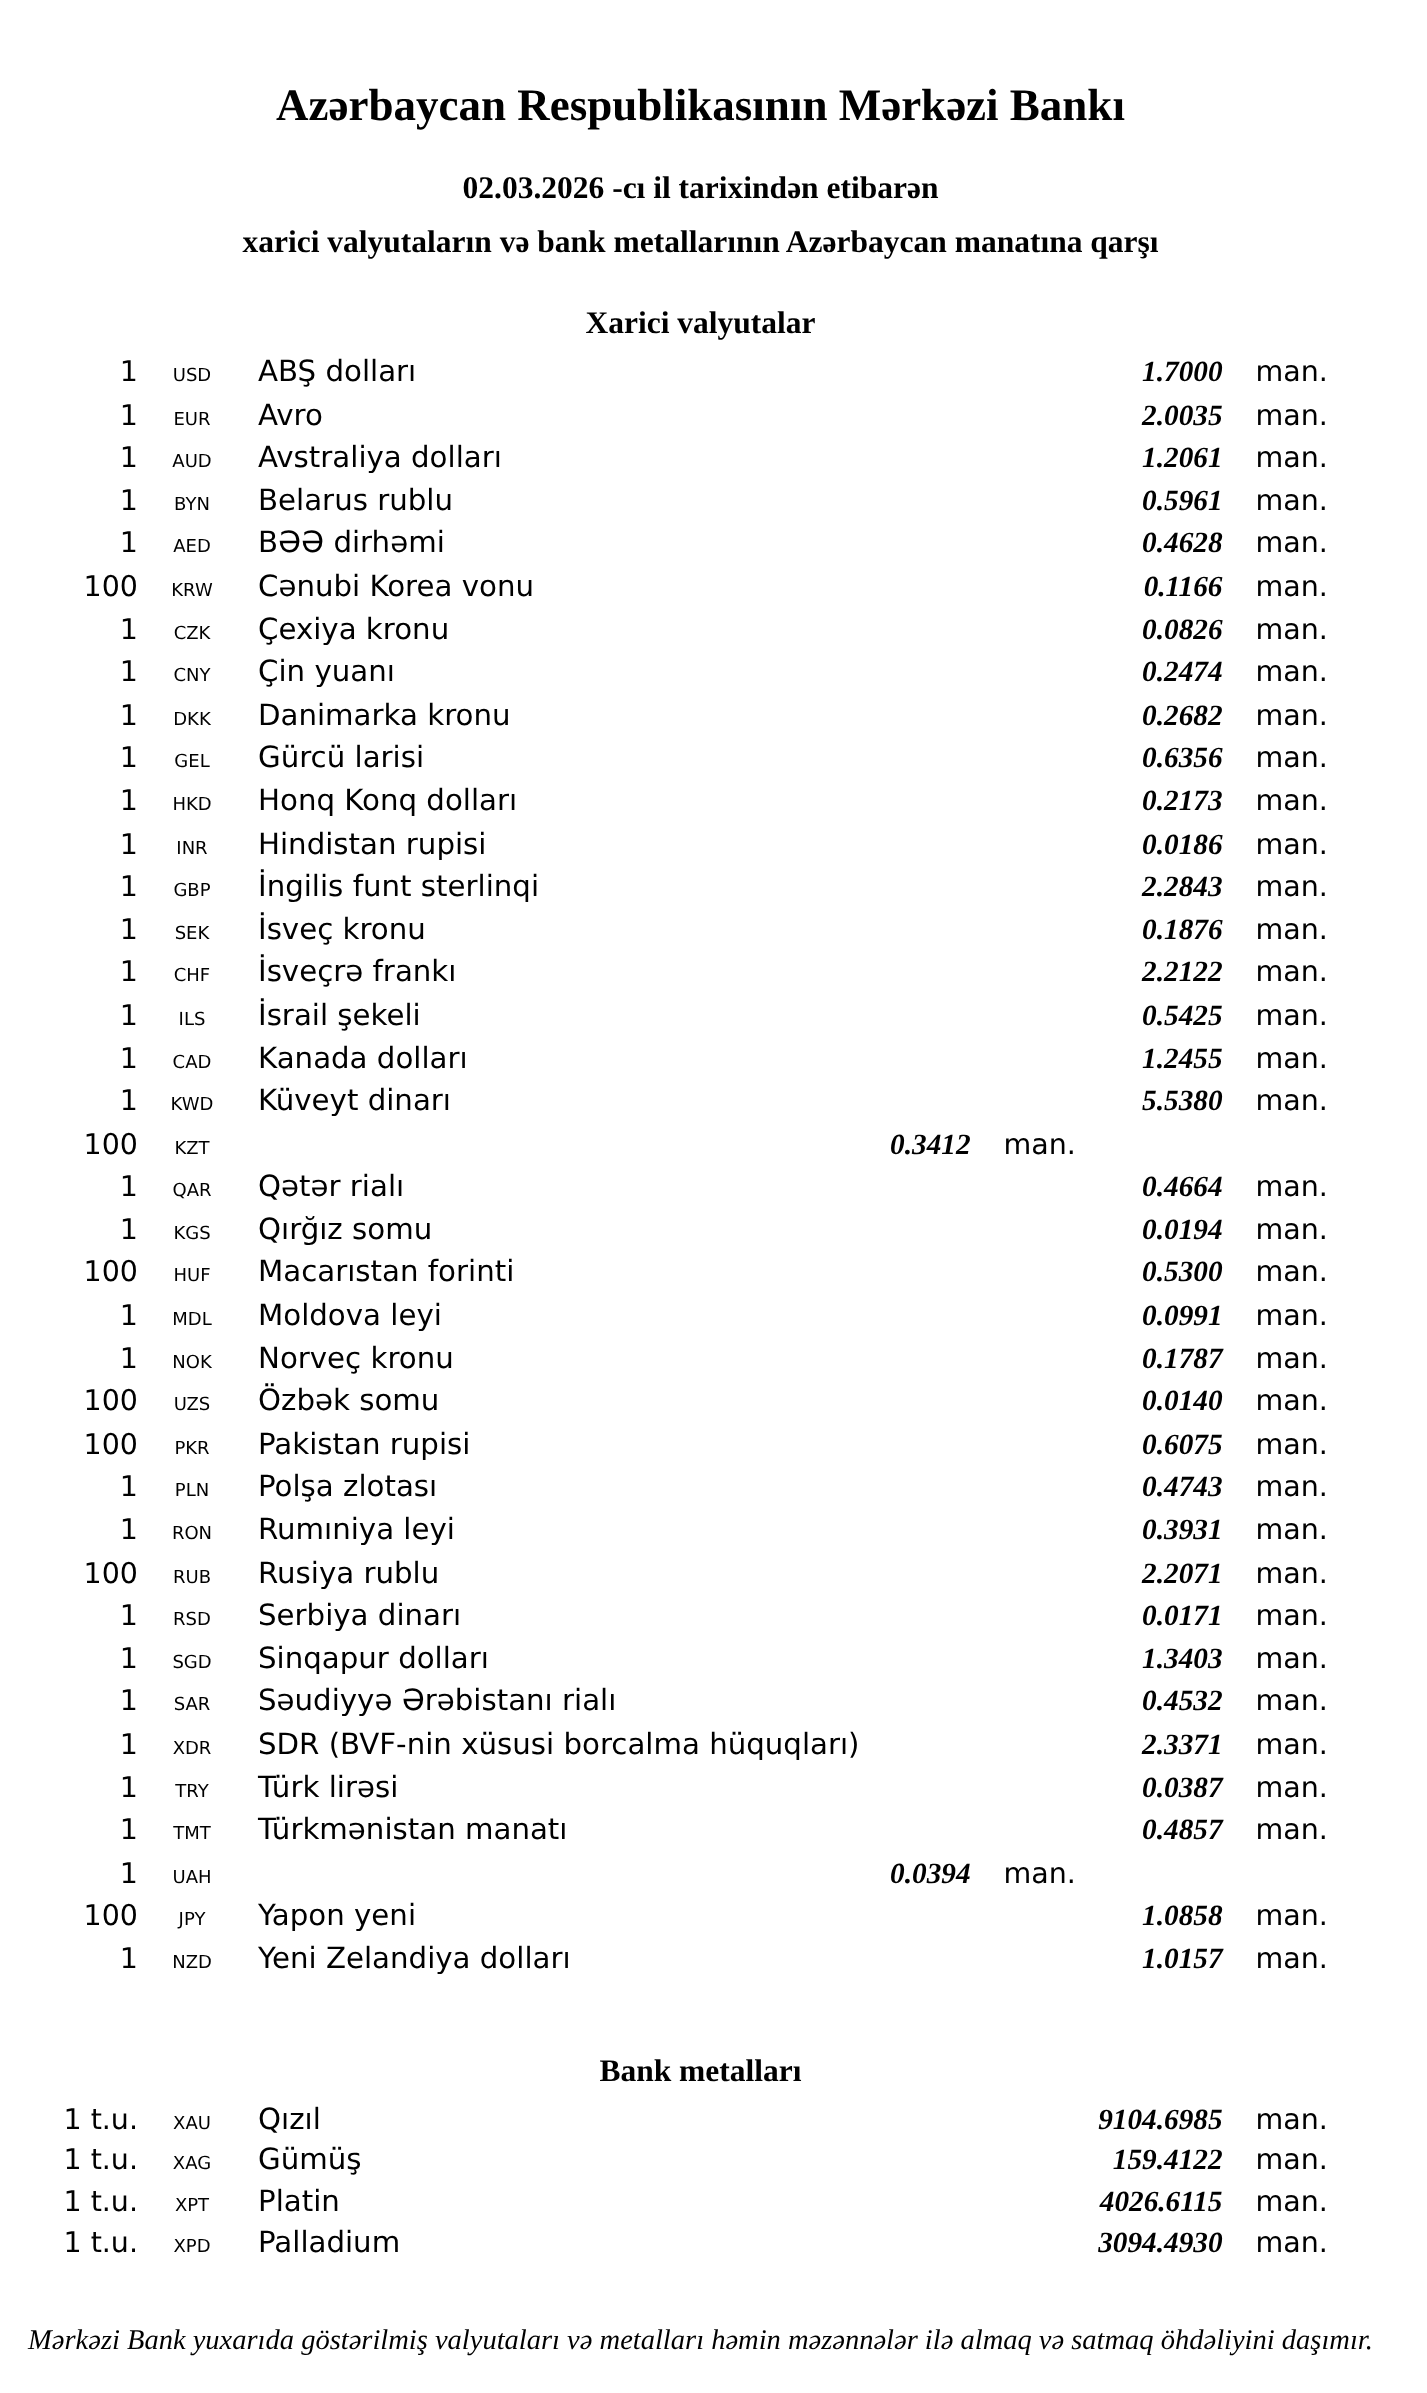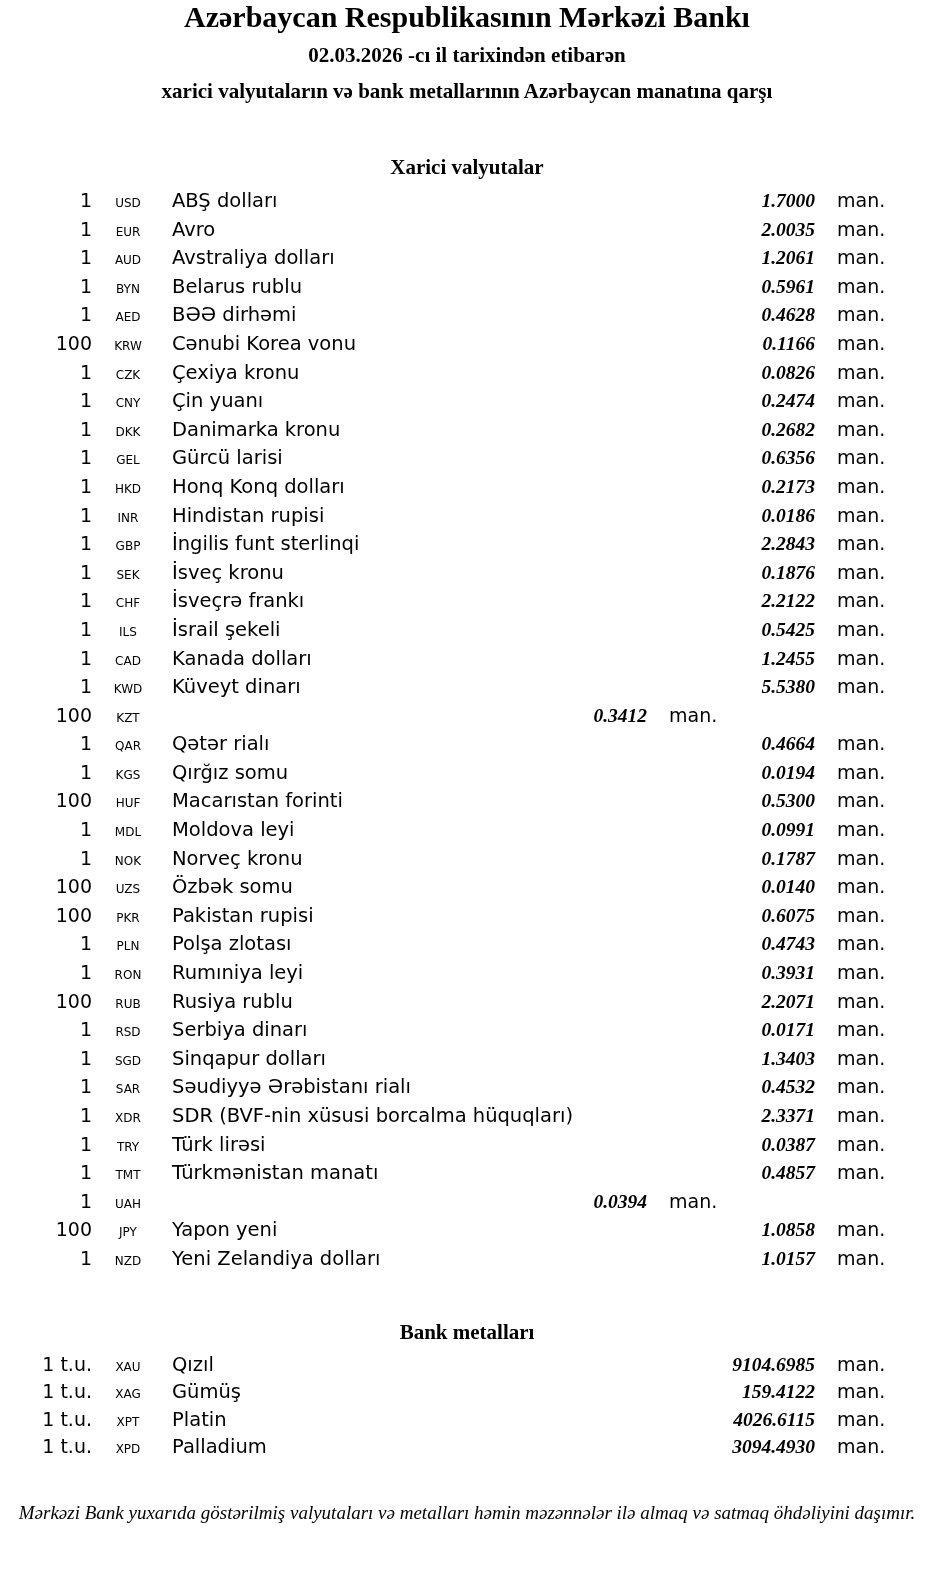--- a/index.html
+++ b/index.html
@@ -10,56 +10,57 @@
   }
   body {
     width: 951px;
     min-height: 1595px;
     font-family: "DejaVu Sans", sans-serif;
     -webkit-font-smoothing: antialiased;
   }
   .page {
     width: 934px;
     min-height: 1595px;
+    padding-top: 54px;
     box-sizing: border-box;
     overflow: hidden;
   }
   .doc-title {
     text-align: center;
     font-family: "Liberation Serif", serif;
     font-weight: bold;
     font-size: 30px;
     line-height: 34px;
     margin: 0;
   }
   .doc-dateline {
     text-align: center;
     font-family: "Liberation Serif", serif;
     font-weight: bold;
     font-size: 21px;
     line-height: 26px;
-    margin-top: 8px;
+    margin-top: 24px;
   }
   .doc-subtitle {
     text-align: center;
     font-family: "Liberation Serif", serif;
     font-weight: bold;
     font-size: 21px;
     line-height: 26px;
     margin-top: 10px;
   }
   .section-title {
     text-align: center;
     font-family: "Liberation Serif", serif;
     font-weight: bold;
     font-size: 21px;
     line-height: 26px;
     margin: 0;
   }
-  .section-title.currencies { margin-top: 50px; }
+  .section-title.currencies { margin-top: 28px; }
   .section-title.metals     { margin-top: 46px; text-align: center; }
   .rates-list {
     width: 905px;
     margin-top: 6px;
   }
   .rate-row {
     display: grid;
     grid-template-columns: 92px 72px 1fr 168px 90px;
     align-items: baseline;
     line-height: 28.6px;

